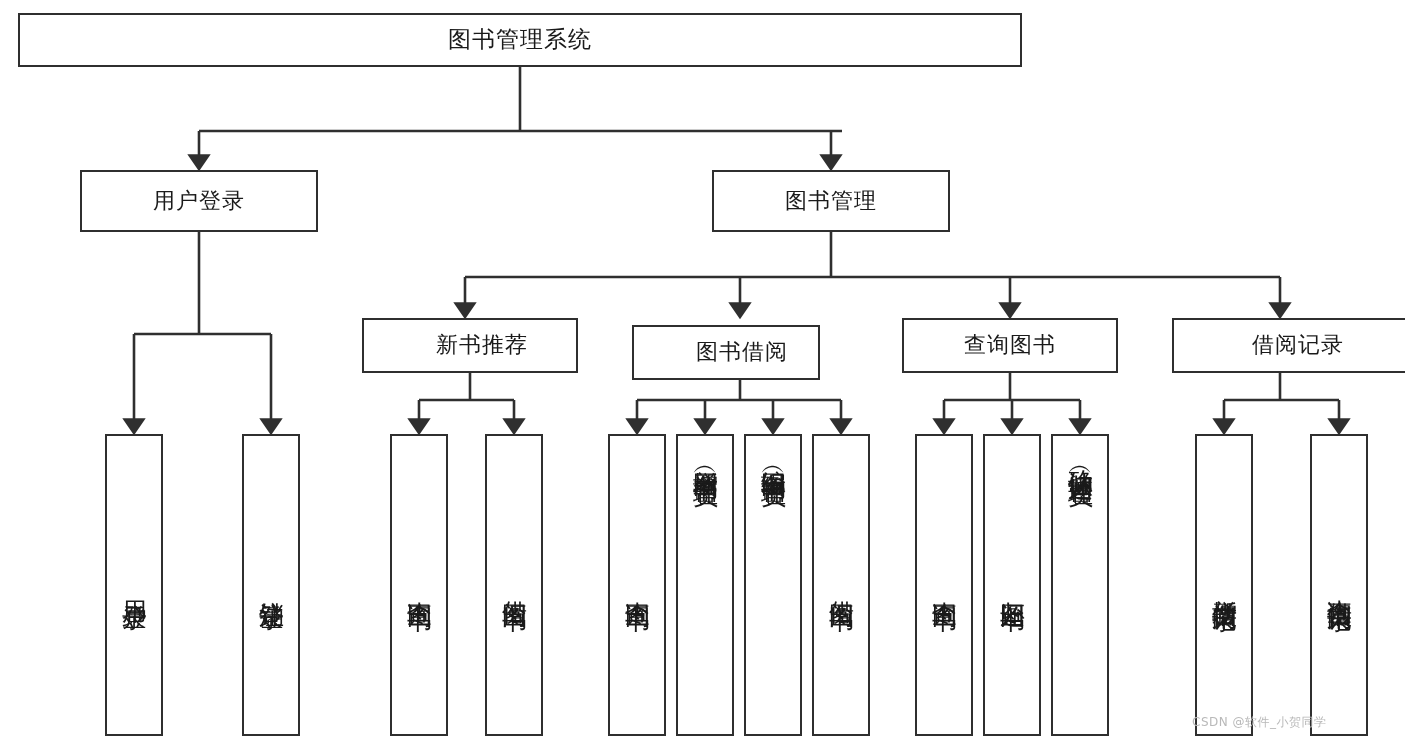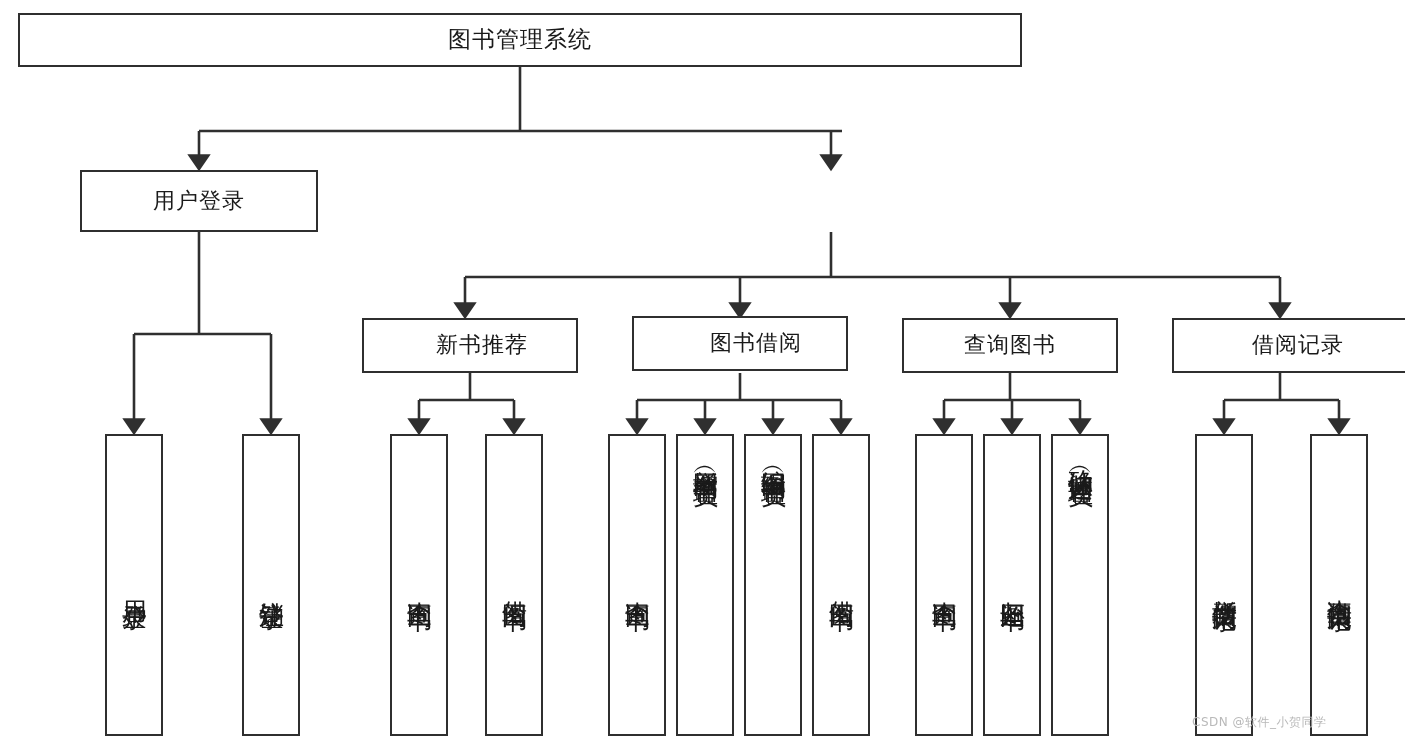--- a/index.html
+++ b/index.html
@@ -104,25 +104,28 @@
     </g>
   </svg>
 
   <div class="node h root" style="left:18px;top:13px;width:1004px;height:54px;">
     <span>图书管理系统</span>
   </div>
 
   <div class="node h" style="left:80px;top:170px;width:238px;height:62px;">
     <span>用户登录</span>
   </div>
+  <div class="node h" style="left:712px;top:170px;width:238px;height:62px;">
+    <span>图书管理</span>
+  </div>
 
   <div class="node h" style="left:362px;top:318px;width:216px;height:55px;padding-left:24px;">
     <span>新书推荐</span>
   </div>
-  <div class="node h" style="left:632px;top:316px;width:216px;height:55px;padding-left:32px;">
+  <div class="node h" style="left:632px;top:325px;width:188px;height:55px;padding-left:32px;">
     <span>图书借阅</span>
   </div>
   <div class="node h" style="left:902px;top:318px;width:216px;height:55px;">
     <span>查询图书</span>
   </div>
   <div class="node h" style="left:1172px;top:318px;width:252px;height:55px;">
     <span>借阅记录</span>
   </div>
 
   <div class="node v mid" style="left:105px;top:434px;width:58px;height:302px;">

